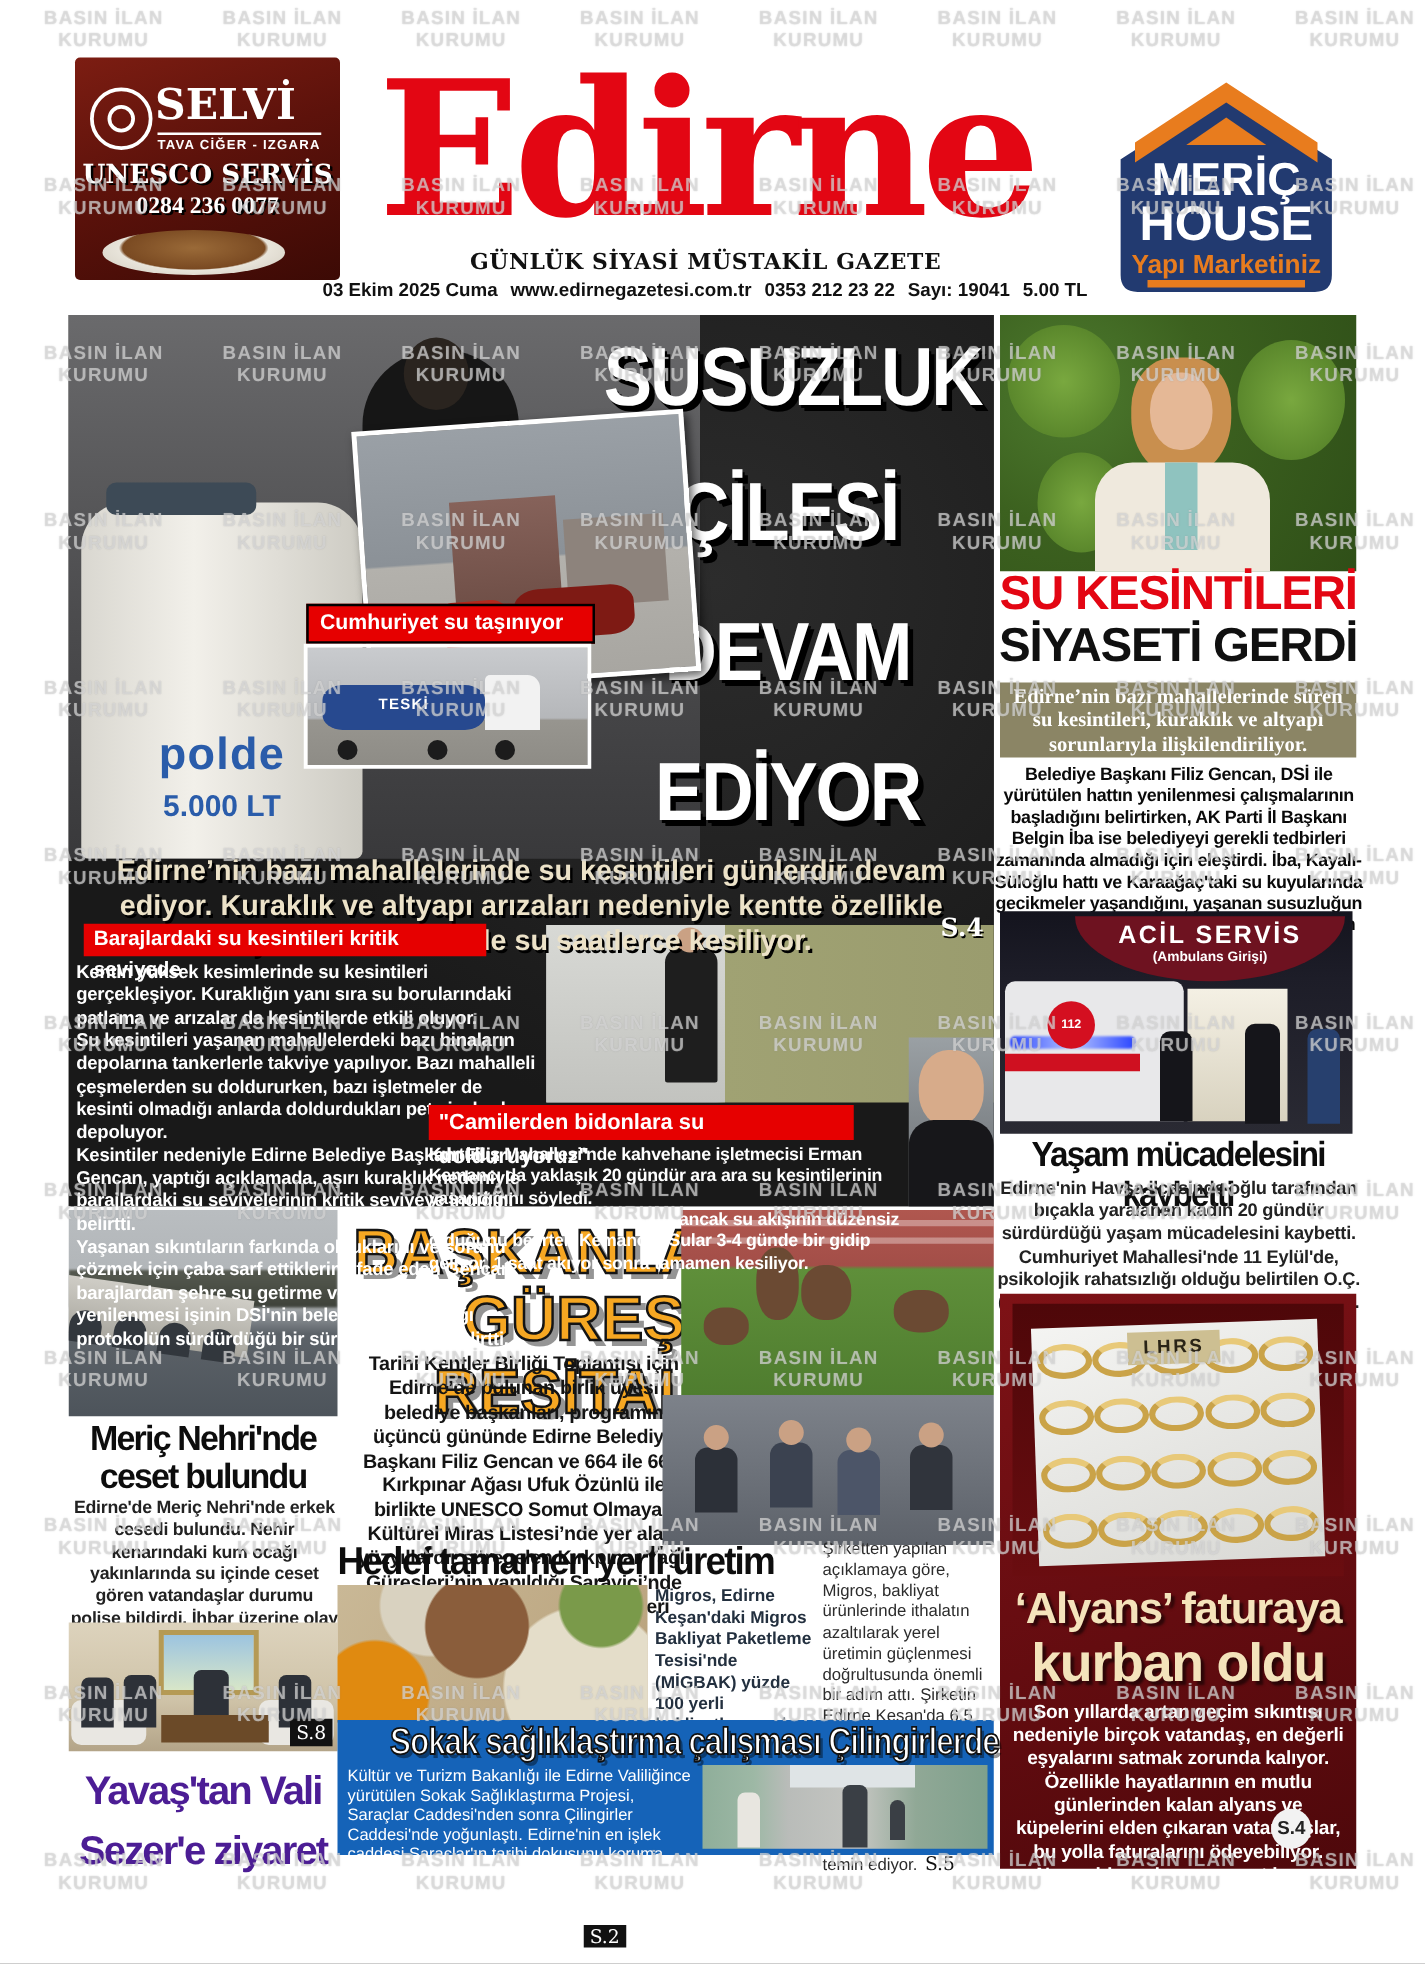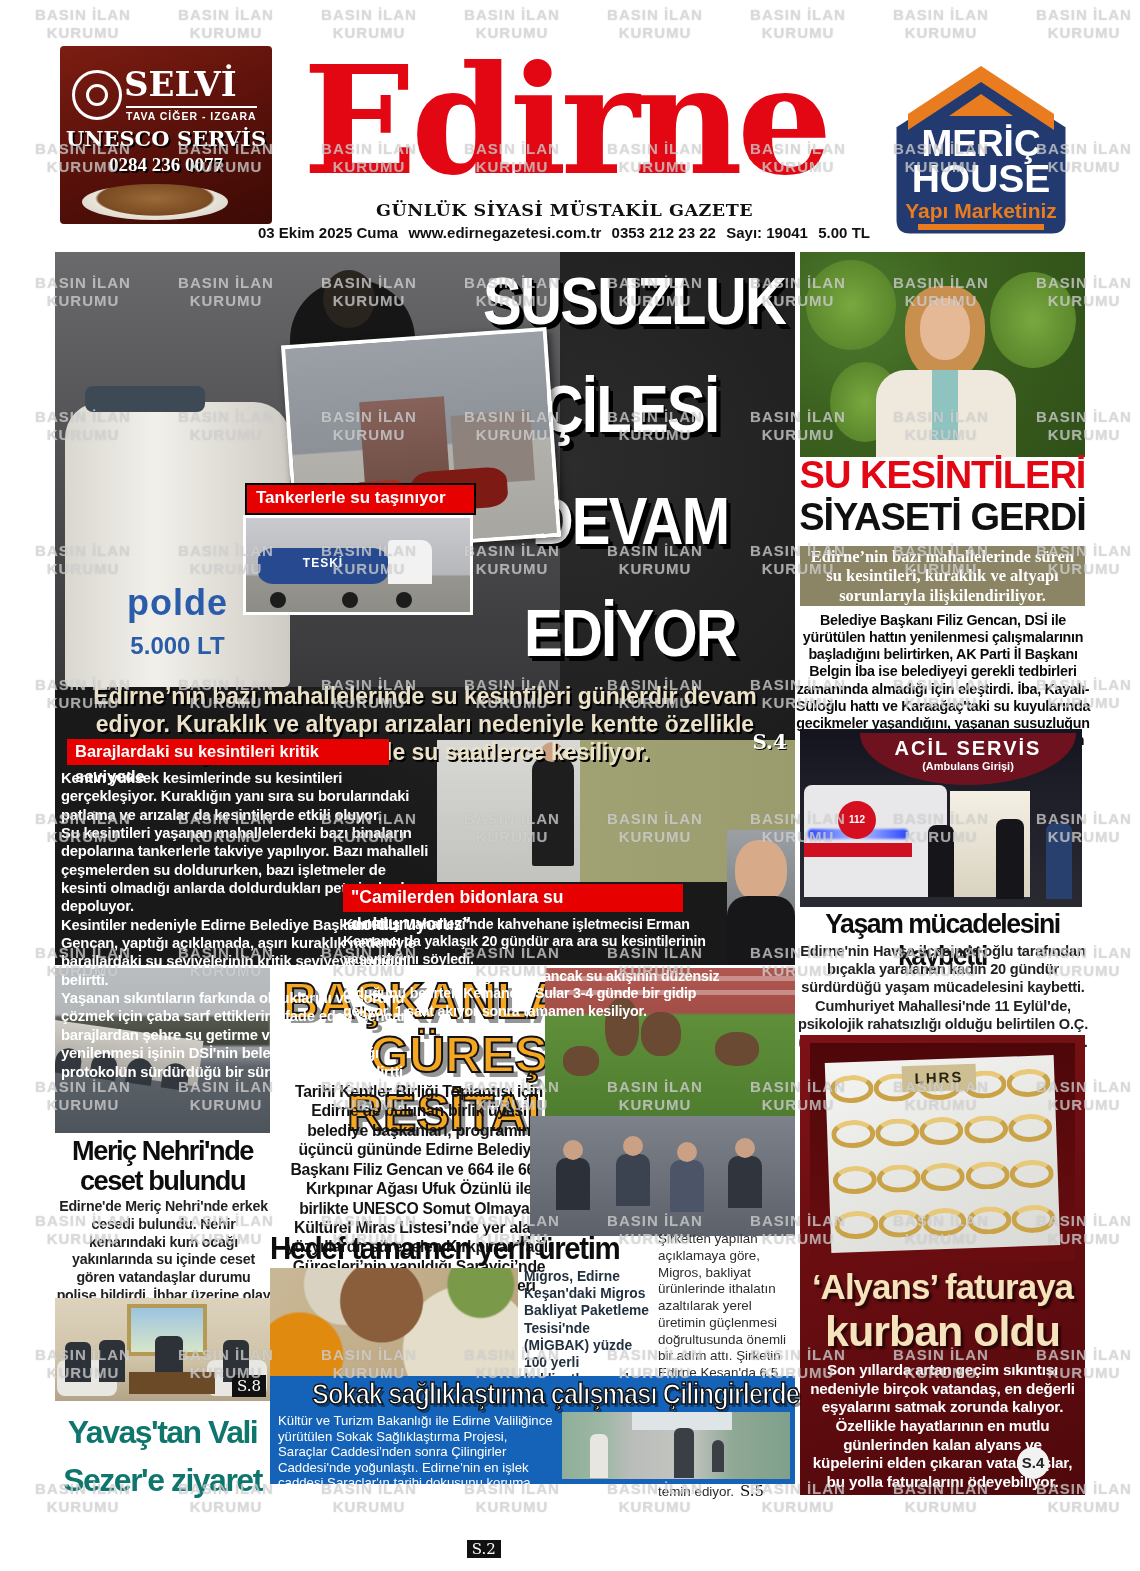--- a/index.html
+++ b/index.html
@@ -112,21 +112,21 @@
   #bridge-deck{position:absolute;left:0;top:52px;width:150px;height:46px;background:linear-gradient(#cfcdc6,#a8a69e);transform:rotate(8deg);transform-origin:left top;}
   .arch{position:absolute;top:26px;width:26px;height:26px;background:#32373d;border-radius:50% 50% 0 0;}
   #lc-head1{left:53px;top:1136px;width:219px;text-align:center;color:#0d0d0d;font-weight:bold;font-size:28px;line-height:1.08;letter-spacing:-1.5px;transform:scaleX(.97);}
   #lc-body1{left:55px;top:1198px;width:217px;text-align:center;color:#222;font-weight:bold;font-size:14.2px;line-height:1.25;letter-spacing:-0.2px;}
   #office-photo{left:55px;top:1298px;width:215px;height:103px;background:linear-gradient(#ddd3bd 0%,#cfc3a8 60%,#b3a488 100%);}
   #office-painting{position:absolute;left:72px;top:6px;width:72px;height:44px;background:linear-gradient(#9cc4e0,#d8e6c8);border:4px solid #b59a55;}
   .sofa{position:absolute;background:#e9e7e2;border-radius:8px;}
   .person-sit{position:absolute;background:#2d3138;border-radius:6px 6px 0 0;}
   #office-table{position:absolute;left:74px;top:74px;width:86px;height:22px;background:#6b4a28;}
   .chip-ref{position:absolute;background:#111;color:#fff;font-family:"DejaVu Serif",serif;font-size:15px;padding:0 5px;line-height:22px;}
-  #lc-head2{left:53px;top:1408px;width:219px;text-align:center;color:#0f766e;font-weight:bold;font-size:32px;line-height:1.5;letter-spacing:-1.5px;}
+  #lc-head2{left:53px;top:1408px;width:219px;text-align:center;color:#4c1d95;font-weight:bold;font-size:32px;line-height:1.5;letter-spacing:-1.5px;}
   
   .wrestle-hl{position:absolute;left:276px;width:366px;text-align:center;color:#f6a722;font-weight:bold;
       -webkit-text-stroke:2px #141414;letter-spacing:0px;text-shadow:5px 5px 0 rgba(20,20,20,.45);}
   #wr-h1{top:972px;font-size:50px;}
   #wr-h2{top:1026px;font-size:50px;}
   #wr-body{left:280px;top:1082px;width:278px;text-align:center;color:#141414;font-weight:bold;font-size:15.8px;line-height:1.23;letter-spacing:-0.3px;}
   #wr-photo-top{left:545px;top:968px;width:250px;height:148px;background:linear-gradient(#b0574f 0%,#a34e48 30%,#5f8f3a 32%,#4f7d2f 100%);}
   .seat-stripe{position:absolute;left:0;width:100%;height:5px;background:rgba(255,255,255,.35);}
   .wrestler{position:absolute;background:#6b4a33;border-radius:45%;}
   #wr-photo-bot{left:530px;top:1116px;width:265px;height:120px;background:linear-gradient(#7d828a 0%,#5d626a 100%);}
@@ -202,21 +202,21 @@
       </div>
     </div>
 
     <div class="photo" id="inset-photo">
       <div class="bldg" id="bldg1"></div>
       <div class="bldg" id="bldg2"></div>
       <div id="tractor"></div>
       <div id="trailer"></div>
     </div>
 
-    <div class="abs" id="caption-red">Tankerlerle su taşınıyor</div>
+    <div class="abs" id="caption-red">Cumhuriyet su taşınıyor</div>
 
     <div class="photo" id="truck-photo">
       <div id="truck-tank"></div>
       <div id="truck-cab"></div>
       <div id="truck-label">TESKİ</div>
       <div class="wheel" style="left:24px;"></div>
       <div class="wheel" style="left:96px;"></div>
       <div class="wheel" style="left:150px;"></div>
     </div>
 

